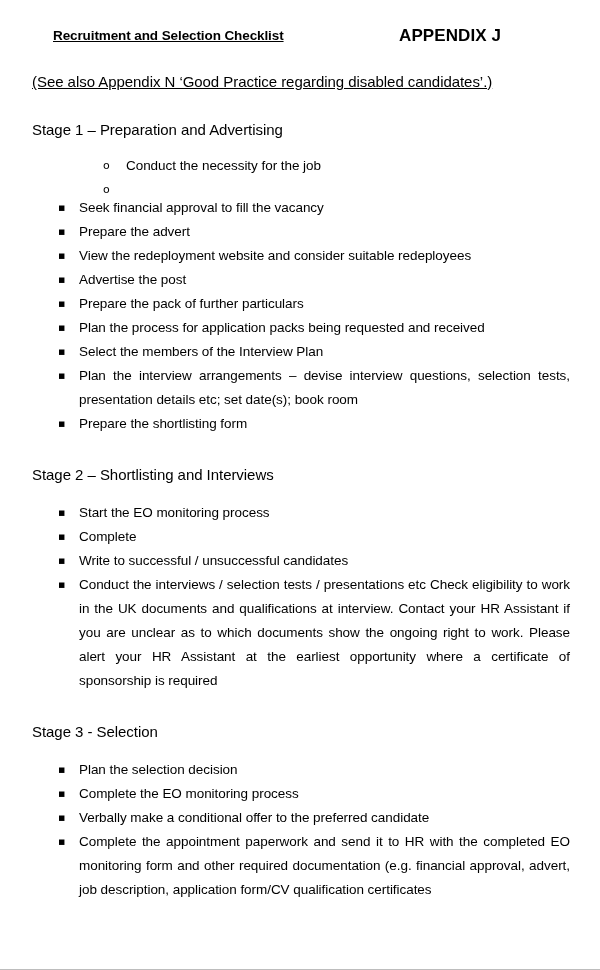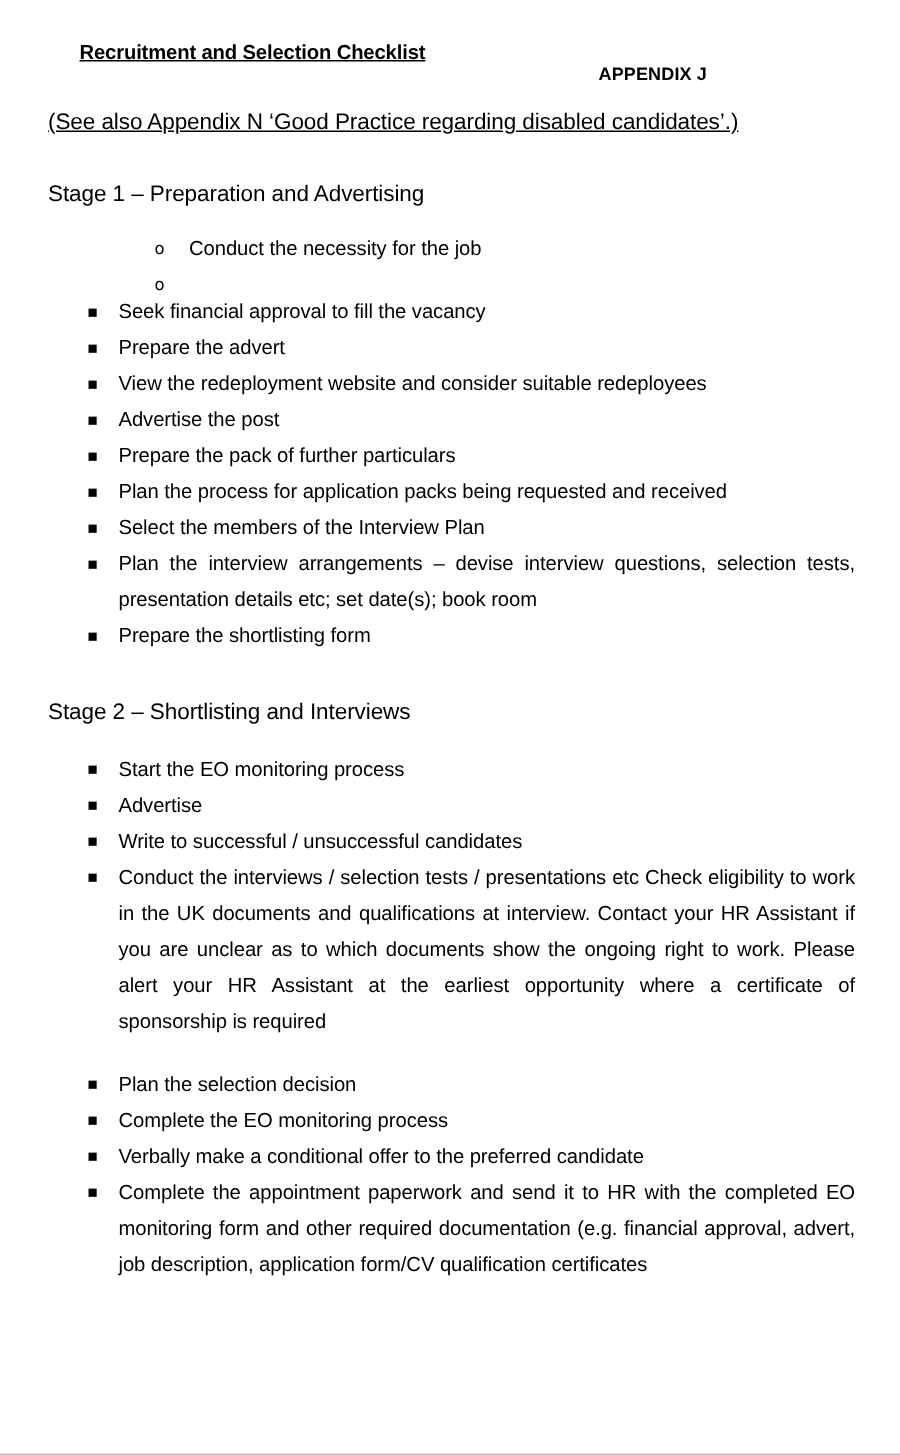--- a/index.html
+++ b/index.html
@@ -40,22 +40,22 @@
     font-size: 13.5px;
     font-weight: bold;
     text-decoration: underline;
     letter-spacing: -0.1px;
     display: inline-block;
     padding-left: 21px;
   }
   .appendix {
     position: absolute;
     left: 367px;
-    top: 16px;
-    font-size: 12px;
+    top: 0;
+    font-size: 17px;
     font-weight: bold;
     letter-spacing: 0.1px;
     white-space: nowrap;
   }
 
   
   .see-also {
     margin-top: 27px;
     font-size: 15px;
     text-decoration: underline;
@@ -180,31 +180,32 @@
           </li>
         </ul>
         <div class="stage-heading">Stage 2 – Shortlisting and Interviews</div>
         <ul class="list level-square">
           <li class="item">
             <span class="bullet">▪</span>
             <span class="text">Start the EO monitoring process</span>
           </li>
           <li class="item">
             <span class="bullet">▪</span>
-            <span class="text">Advertise</span>
+            <span class="text">Complete</span>
           </li>
           <li class="item">
             <span class="bullet">▪</span>
             <span class="text">Write to successful / unsuccessful candidates</span>
           </li>
           <li class="item">
             <span class="bullet">▪</span>
             <span class="text">Conduct the interviews / selection tests / presentations etc Check eligibility to work in the UK documents and qualifications at interview. Contact your HR Assistant if you are unclear as to which documents show the ongoing right to work. Please alert your HR Assistant at the earliest opportunity where a certificate of sponsorship is required</span>
           </li>
         </ul>
+        <div class="stage-heading">Stage 3 - Selection</div>
         <ul class="list level-square">
           <li class="item">
             <span class="bullet">▪</span>
             <span class="text">Plan the selection decision</span>
           </li>
           <li class="item">
             <span class="bullet">▪</span>
             <span class="text">Complete the EO monitoring process</span>
           </li>
           <li class="item">

